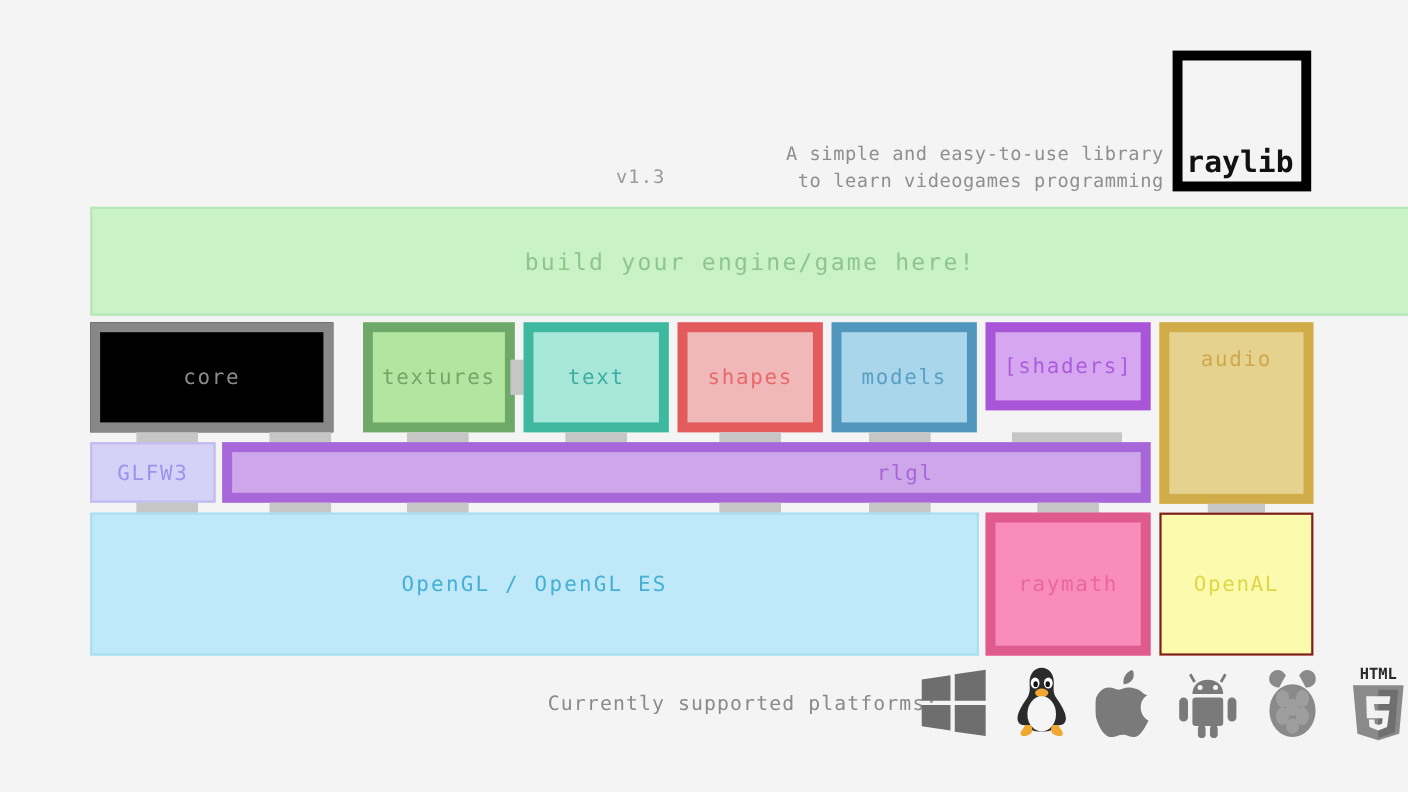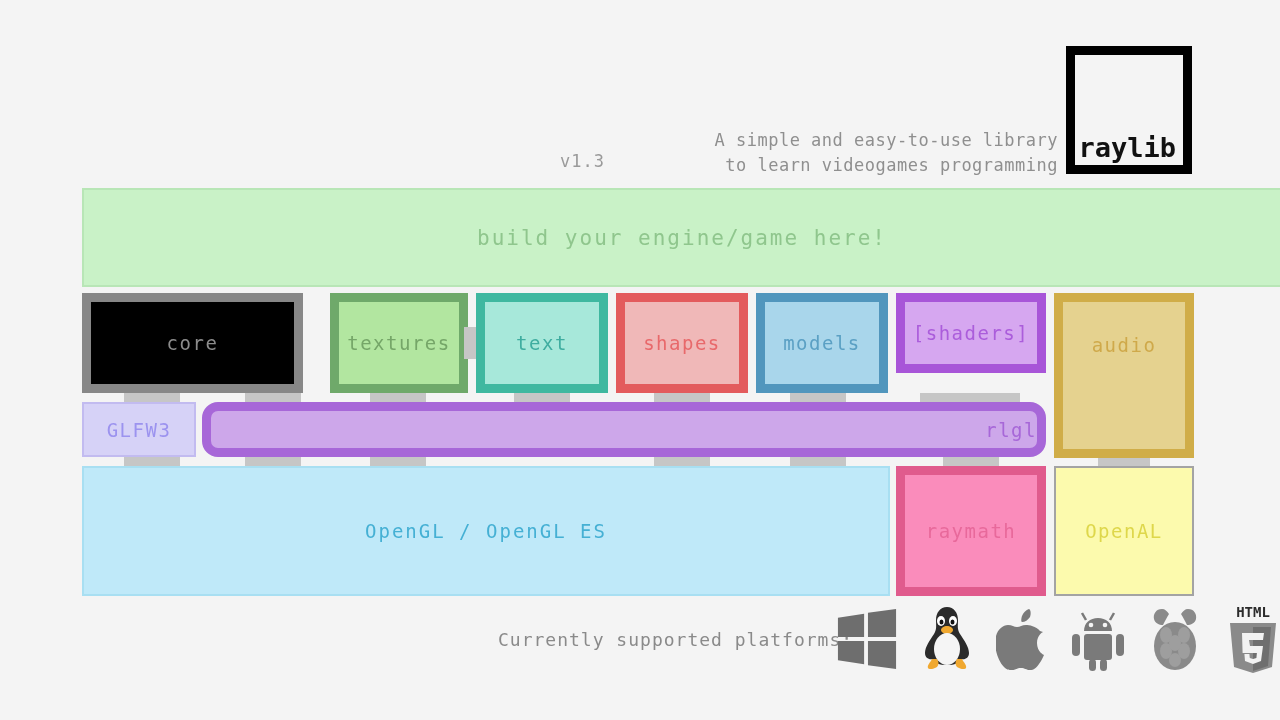--- a/index.html
+++ b/index.html
@@ -128,46 +128,46 @@
   #models .box-label { color: #5ba0c4; }
 
   #shaders   { left: 896px; top: 293px; width: 150px; height: 80px;
                background: #d6a7f0; border: 9px solid #a855d8; }
   #shaders .box-label { color: #ab5ddb; }
 
   #audio     { left: 1054px; top: 293px; width: 140px; height: 165px;
                background: #e5d28f; border: 9px solid #d0ad48; }
   #audio .box-label { color: #cfa94a; }
   #audio { align-items: flex-start; }
-  #audio .box-label { margin-top: 32px; }
+  #audio .box-label { margin-top: 14px; }
 
   
   #tab-tex-text { left: 464px; top: 327px; width: 13px; height: 32px; }
 
   
   #glfw3 { left: 82px; top: 402px; width: 114px; height: 55px;
            background: #d6d2f7; border: 2px solid #c2bbf0; }
   #glfw3 .box-label { color: #9c93ef; }
 
   #rlgl  { left: 202px; top: 402px; width: 844px; height: 55px;
            background: #cda7ea; border: 9px solid #a767d8; }
-  #rlgl  { justify-content: flex-end; border-radius: 16px; }
+  #rlgl  { justify-content: center; }
   #rlgl .box-label { color: #a767d8; margin-left: 398px; }
 
   
   #opengl  { left: 82px; top: 466px; width: 808px; height: 130px;
              background: #bfe9f9; border: 2px solid #a8dff2; }
   #opengl .box-label { color: #45b0d4; letter-spacing: 2px; }
 
   #raymath { left: 896px; top: 466px; width: 150px; height: 130px;
              background: #fa8cbb; border: 9px solid #e05b8d; }
   #raymath .box-label { color: #e8699b; }
 
   #openal  { left: 1054px; top: 466px; width: 140px; height: 130px;
-             background: #fcfaad; border: 2px solid #a3a3a3; }
+             background: #fcfaad; border: 2px solid #7f1d1d; }
   #openal .box-label { color: #ded74b; }
 
   
   .tab-a { top: 393px; height: 10px; }
   
   .tab-b { top: 457px; height: 10px; }
   
   .tab-c { top: 458px; height: 10px; }
 
   

